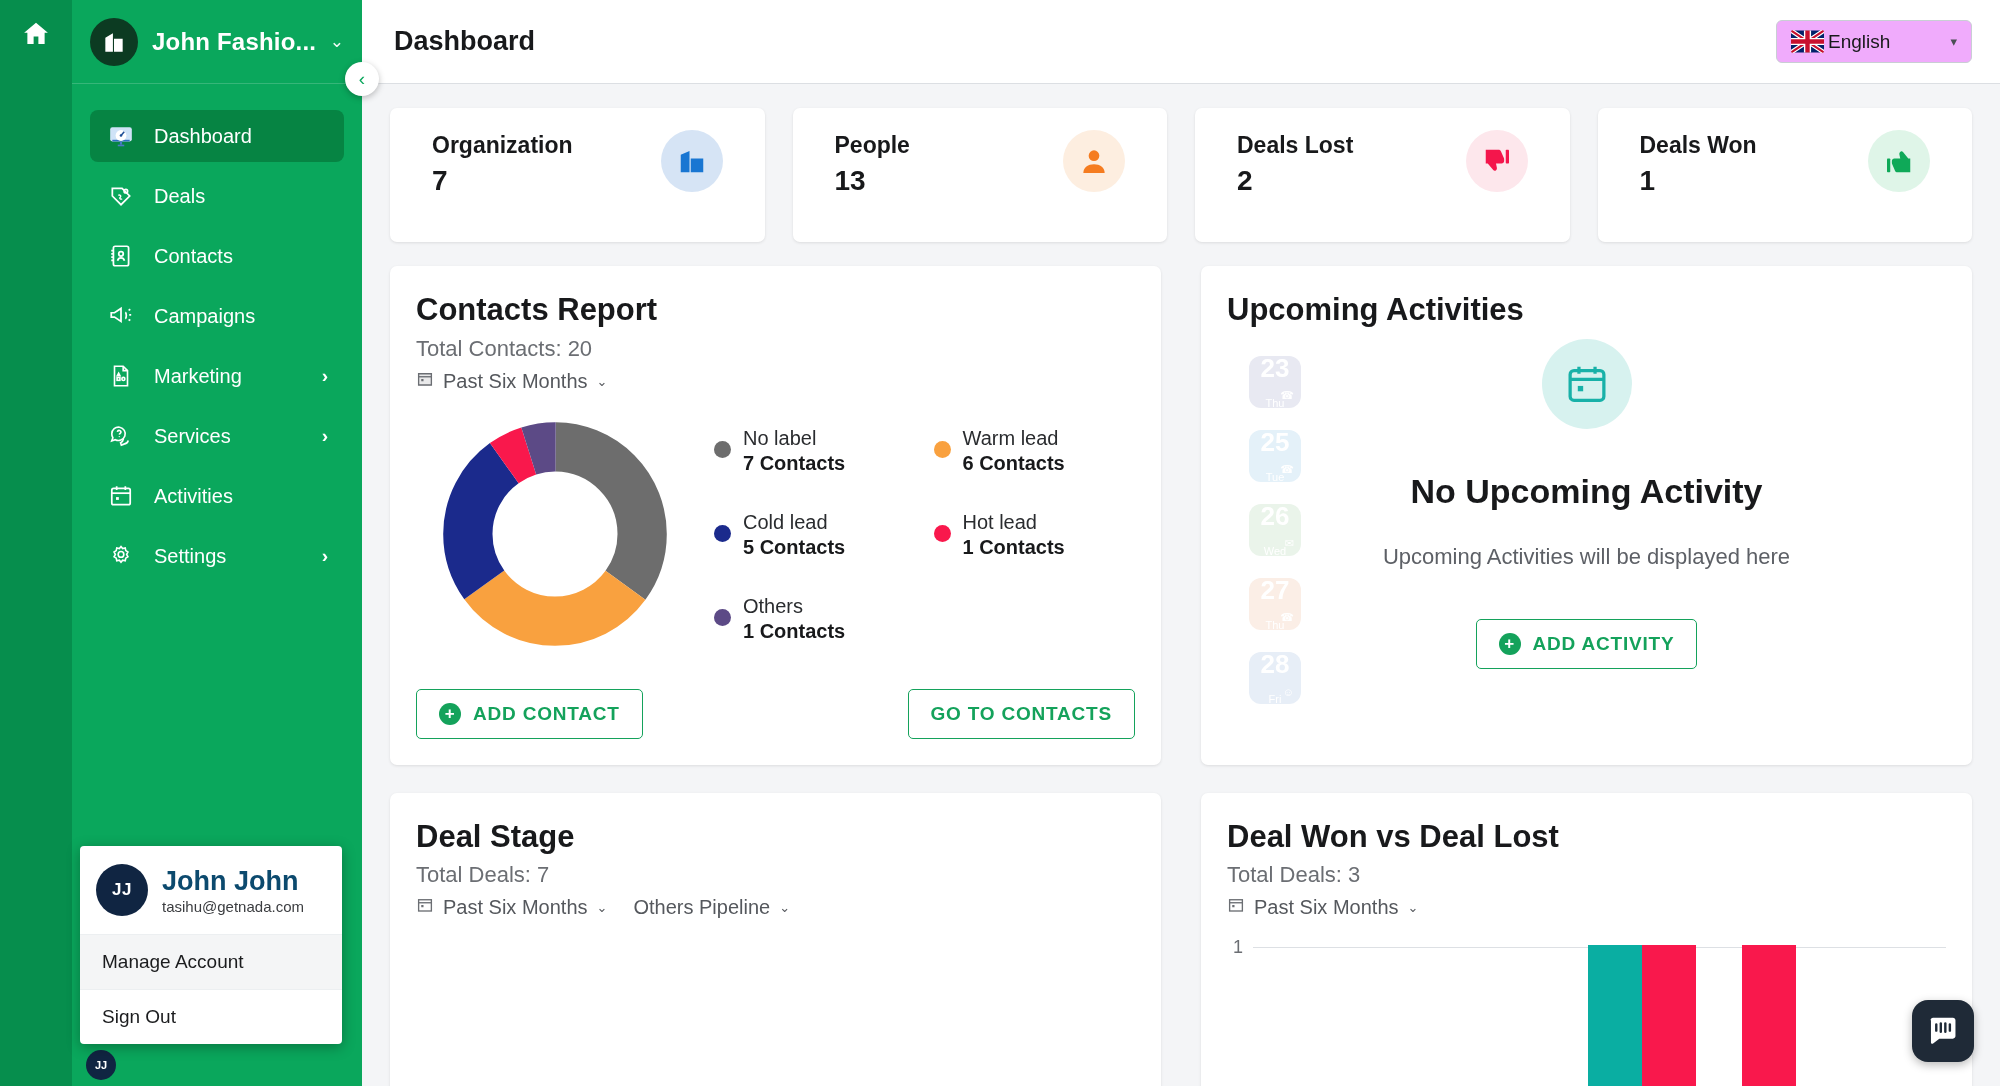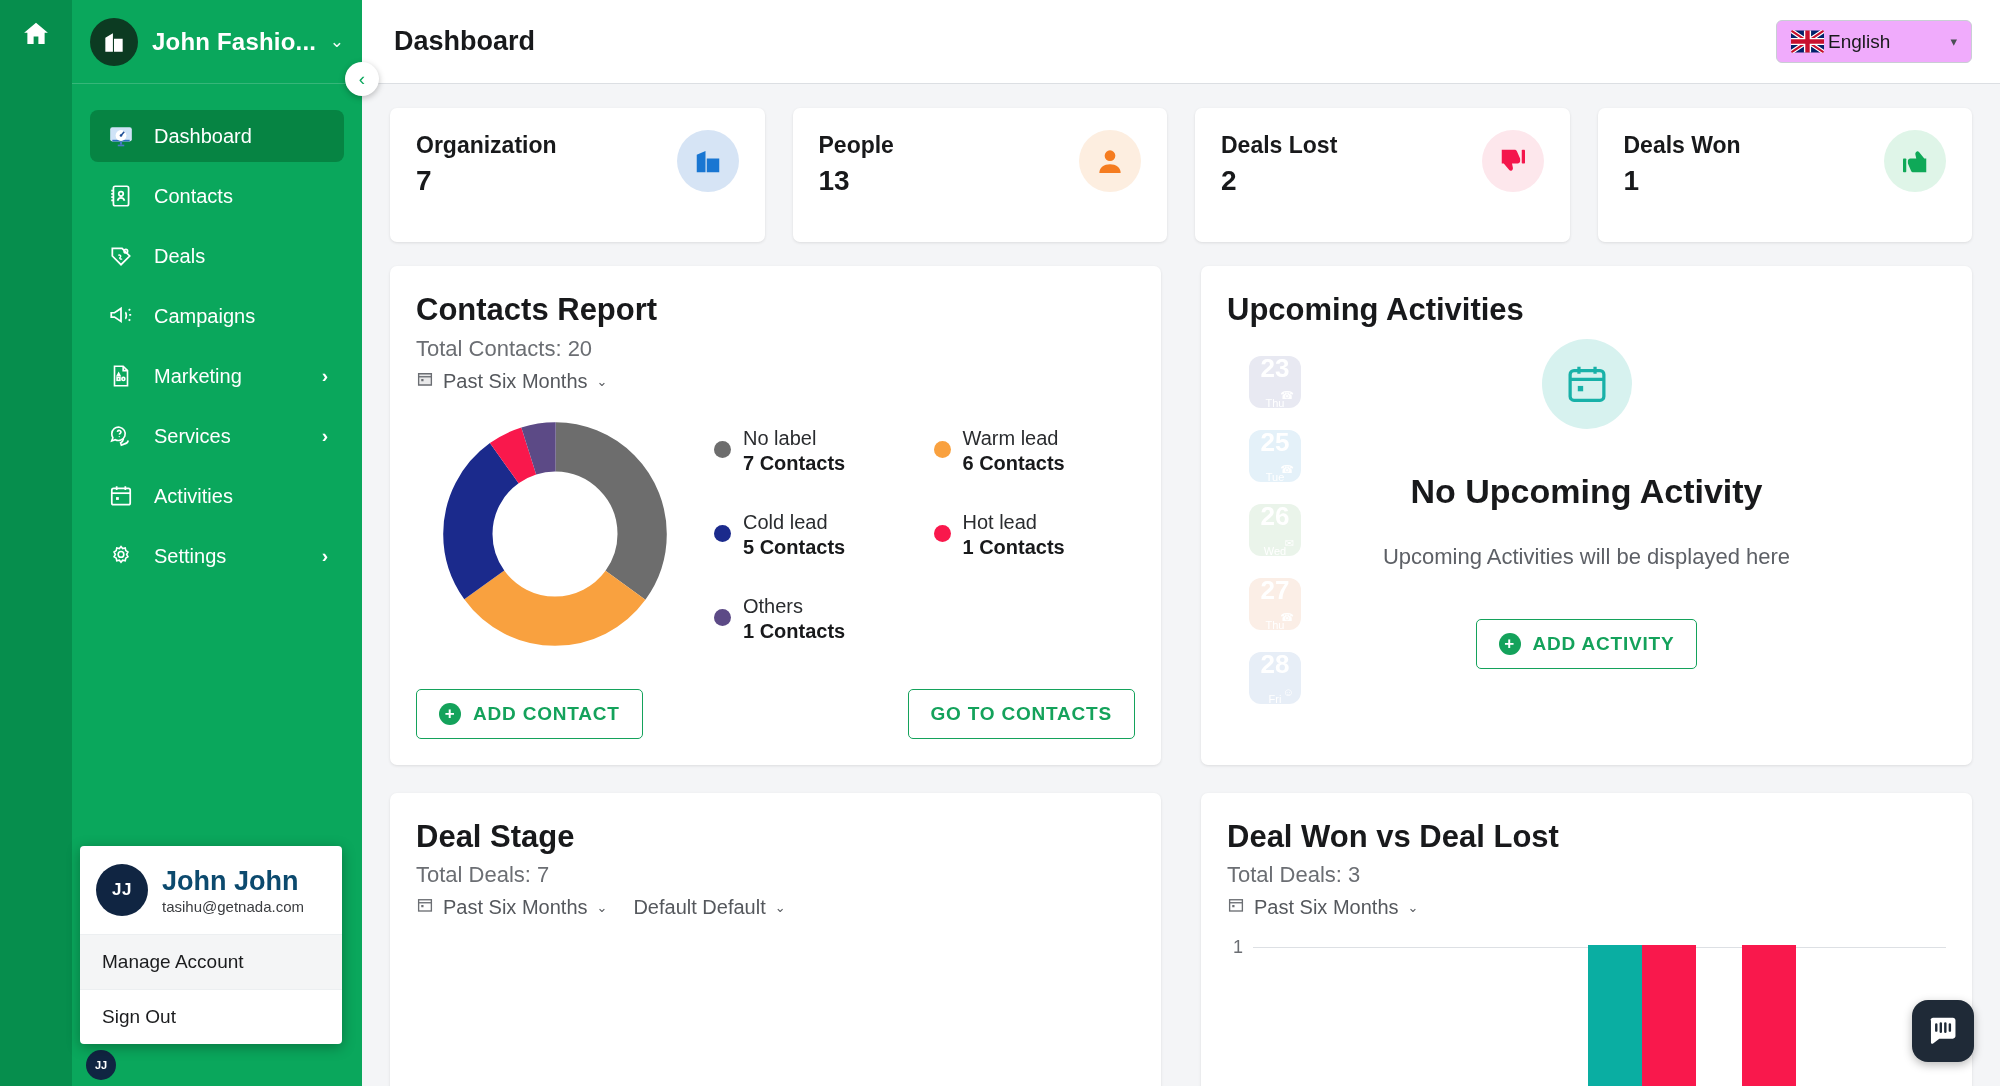--- a/index.html
+++ b/index.html
@@ -99,21 +99,21 @@
   .flag { width: 33px; height: 23px; border-radius: 2px; overflow:hidden; flex:0 0 33px; }
   .lang-text { font-size: 19px; color: #18191b; flex: 1; }
   .lang-chev { color: #4b4f55; font-size: 13px; }
 
   .scroll { flex: 1; overflow: hidden; padding: 24px 28px 0 28px; }
 
   
   .stats { display: grid; grid-template-columns: repeat(4, 1fr); gap: 28px; margin-bottom: 24px; }
   .stat-card {
     background: #fff; border-radius: 7px; box-shadow: 0 1px 3px rgba(0,0,0,.10);
-    height: 134px; padding: 22px 26px; display: flex;
+    height: 134px; padding: 22px 42px; display: flex;
     align-items: flex-start; justify-content: space-between;
   }
   .stat-label { font-size: 23px; font-weight: 700; color: #18191b; line-height: 1.35; }
   .stat-value { font-size: 28px; font-weight: 700; color: #18191b; margin-top: 4px; }
   .stat-ico {
     width: 62px; height: 62px; border-radius: 50%;
     display: flex; align-items: center; justify-content: center; flex: 0 0 62px;
   }
 
   
@@ -243,38 +243,38 @@
               <path d="M12 11.5 15 8" stroke="#1f4f96" stroke-width="1.4" fill="none"></path>
               <circle cx="12" cy="11.5" r="1.2" fill="#1f4f96"></circle>
             </svg>
         </span>
         <span class="nav-label">Dashboard</span>
       </div>
 
       <div class="nav-item">
         <span class="nav-ico">
           <svg width="26" height="26" viewBox="0 0 24 24" fill="none" stroke="#fff" stroke-width="1.6">
+            <path d="M4 5h9l7 7-8 8-8-8V5z"></path>
+              <circle cx="16.5" cy="7.5" r="1.6"></circle>
+              <path d="M9.5 11.5c1.5-1 3 .5 1.8 1.6-1.2 1.1.4 2.4 1.7 1.4" stroke-width="1.3"></path>
+          </svg>
+        </span>
+        <span class="nav-label">Deals</span>
+      </div>
+
+      <div class="nav-item">
+        <span class="nav-ico">
+          <svg width="26" height="26" viewBox="0 0 24 24" fill="none" stroke="#fff" stroke-width="1.6">
             <rect x="5" y="3" width="14" height="18" rx="1.6"></rect>
               <path d="M3 7h2M3 10h2M3 13h2M3 16h2"></path>
             <circle cx="12" cy="10" r="2.1"></circle>
               <path d="M8.8 16.4c.5-1.8 1.8-2.6 3.2-2.6s2.7.8 3.2 2.6"></path>
           </svg>
         </span>
         <span class="nav-label">Contacts</span>
-      </div>
-
-      <div class="nav-item">
-        <span class="nav-ico">
-          <svg width="26" height="26" viewBox="0 0 24 24" fill="none" stroke="#fff" stroke-width="1.6">
-            <path d="M4 5h9l7 7-8 8-8-8V5z"></path>
-              <circle cx="16.5" cy="7.5" r="1.6"></circle>
-              <path d="M9.5 11.5c1.5-1 3 .5 1.8 1.6-1.2 1.1.4 2.4 1.7 1.4" stroke-width="1.3"></path>
-          </svg>
-        </span>
-        <span class="nav-label">Deals</span>
       </div>
 
       <div class="nav-item">
         <span class="nav-ico">
           <svg width="26" height="26" viewBox="0 0 24 24" fill="none" stroke="#fff" stroke-width="1.6">
             <path d="M3 9v4h3l6 4V5L6 9H3z"></path>
               <path d="M16 8.5c1.2.9 1.2 5.1 0 6"></path>
               <path d="M19 6.8 20.6 5.8M19.6 11h1.8M19 15.2l1.6 1"></path>
           </svg>
         </span>
@@ -573,21 +573,21 @@
                   <svg width="18" height="18" viewBox="0 0 24 24" fill="none" stroke="#6b6e73" stroke-width="1.8">
                       <rect x="3.5" y="5" width="17" height="15"></rect>
                       <path d="M3.5 9h17"></path>
                       <rect x="7" y="12" width="3" height="3" fill="#6b6e73" stroke="none"></rect>
                     </svg>
                 </span>
                 <span>Past Six Months</span>
                 <span class="cv">⌄</span>
               </div>
               <div class="filter">
-                <span>Default Default</span>
+                <span>Others Pipeline</span>
                 <span class="cv">⌄</span>
               </div>
             </div>
           </div>
 
         </div>
 
         <div class="panel">
           <div class="panel-head">
             <div>

